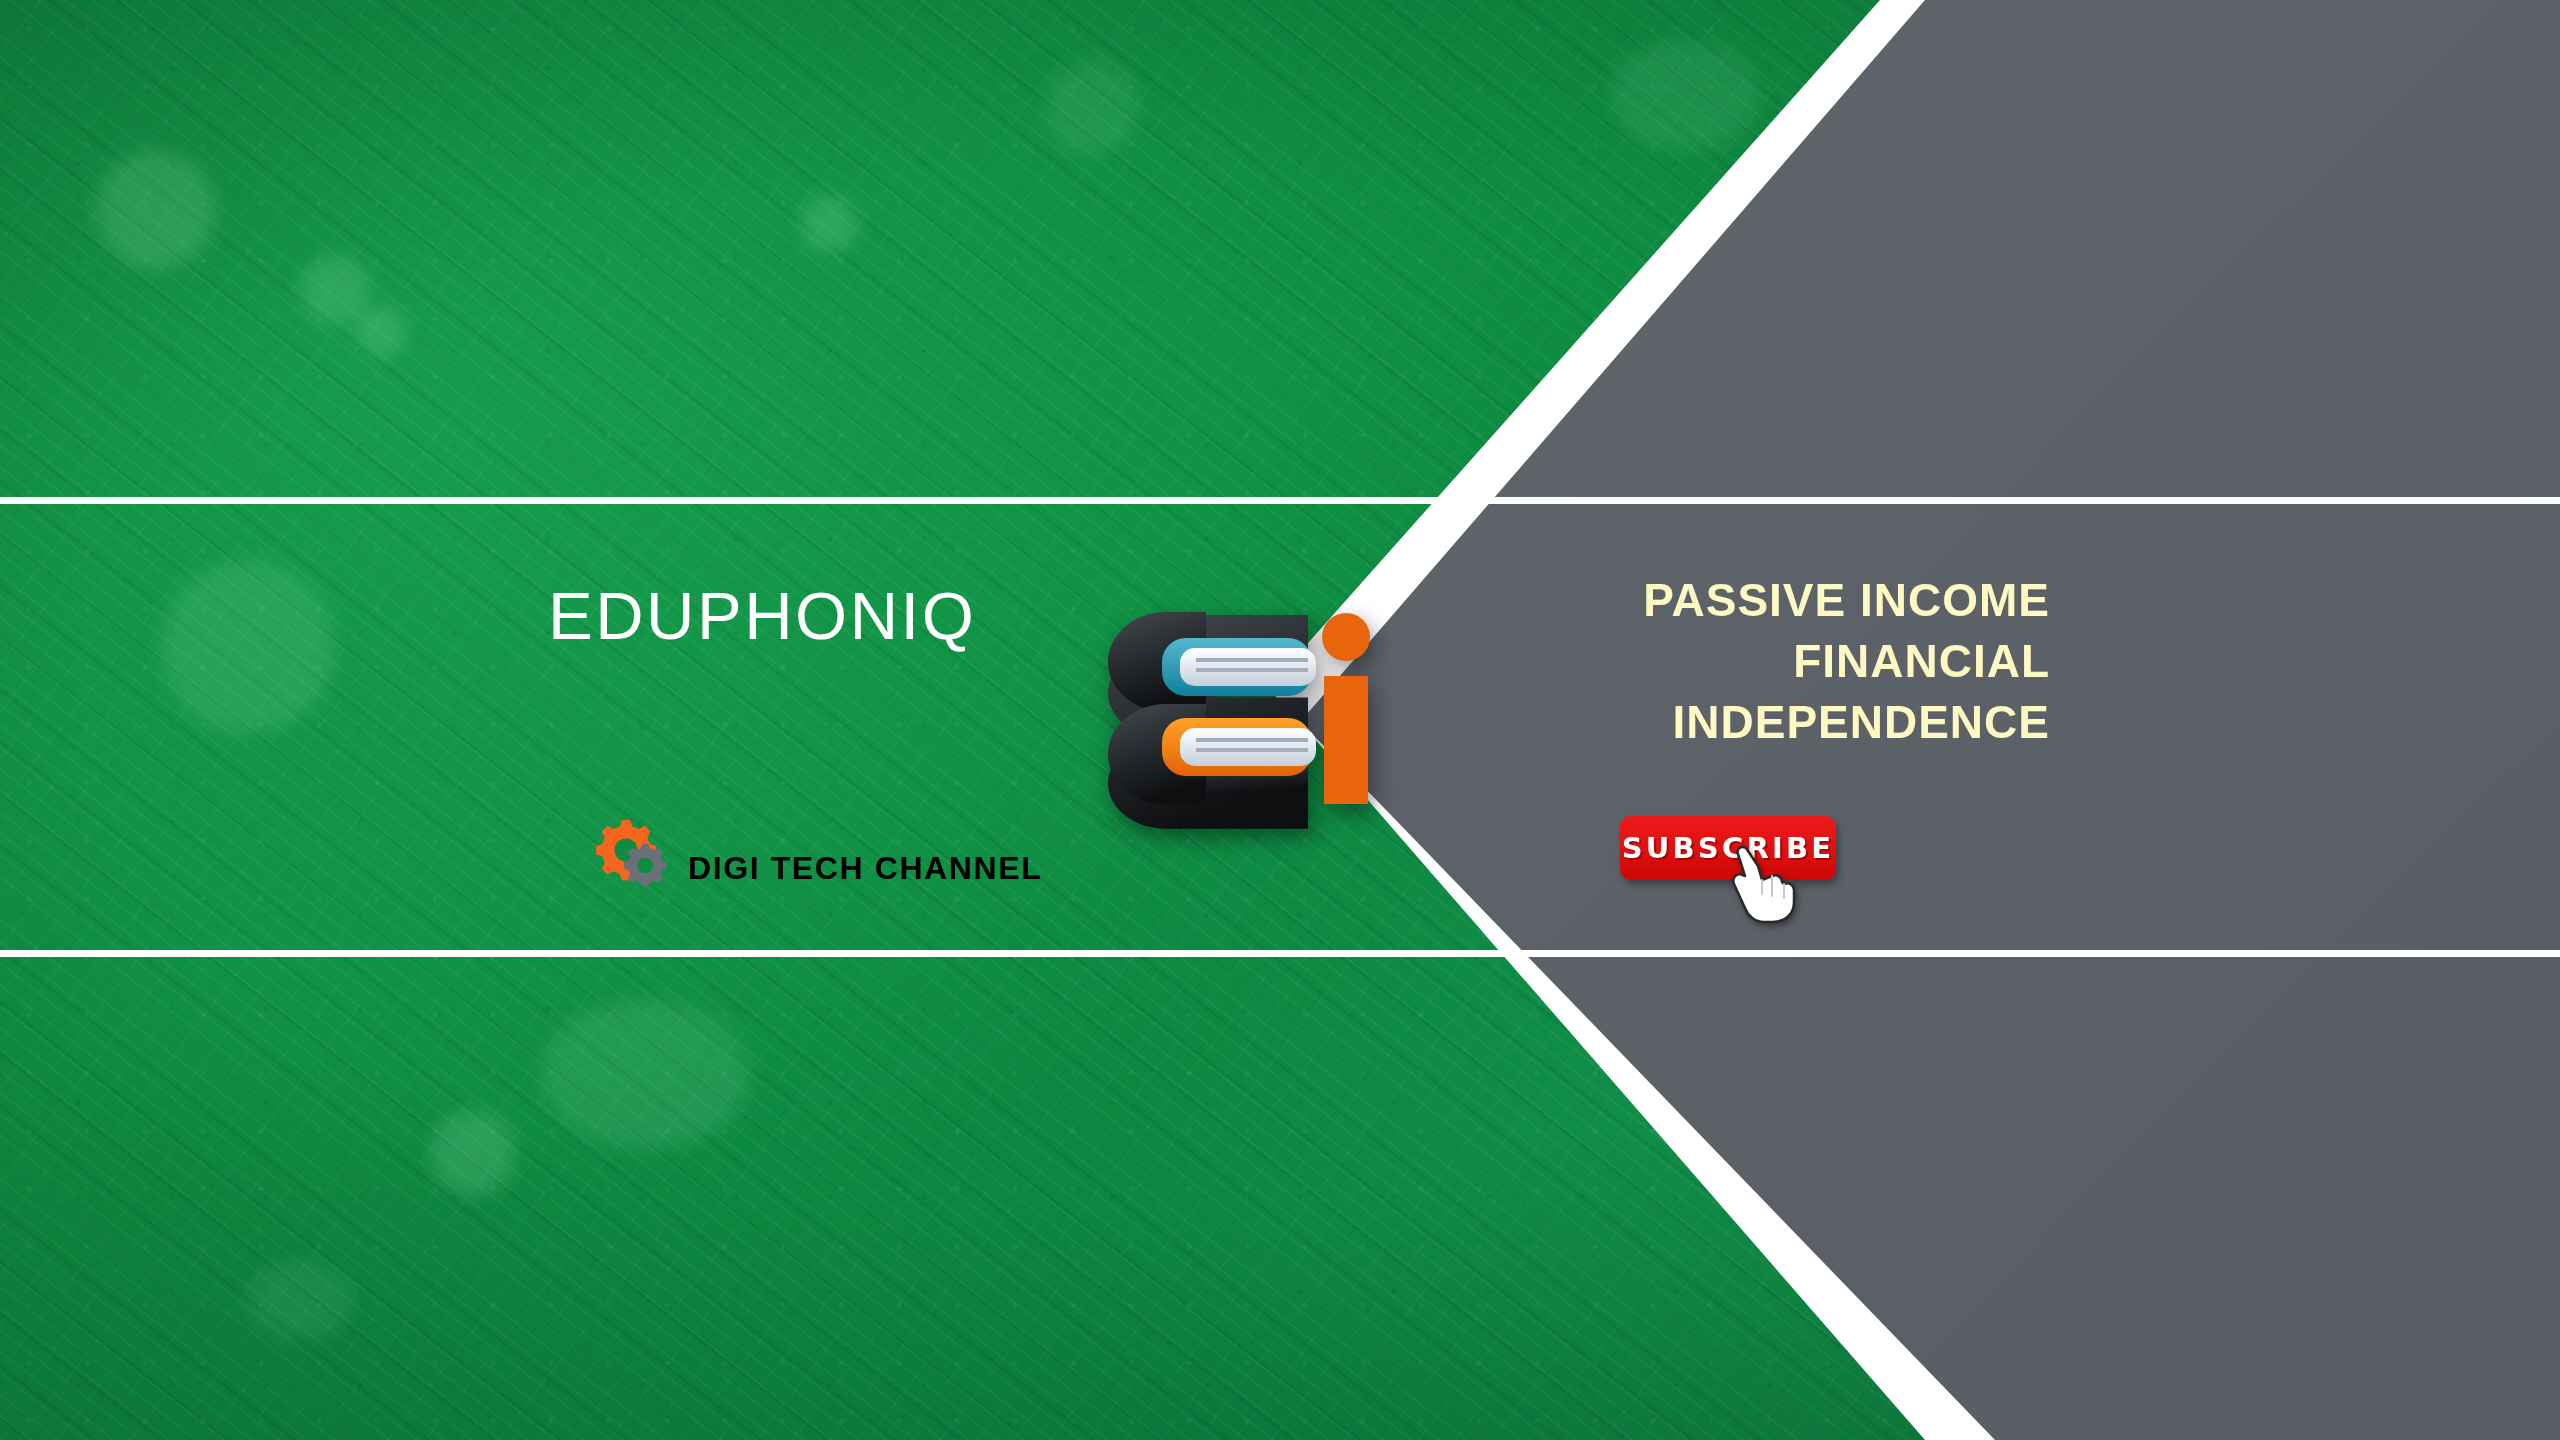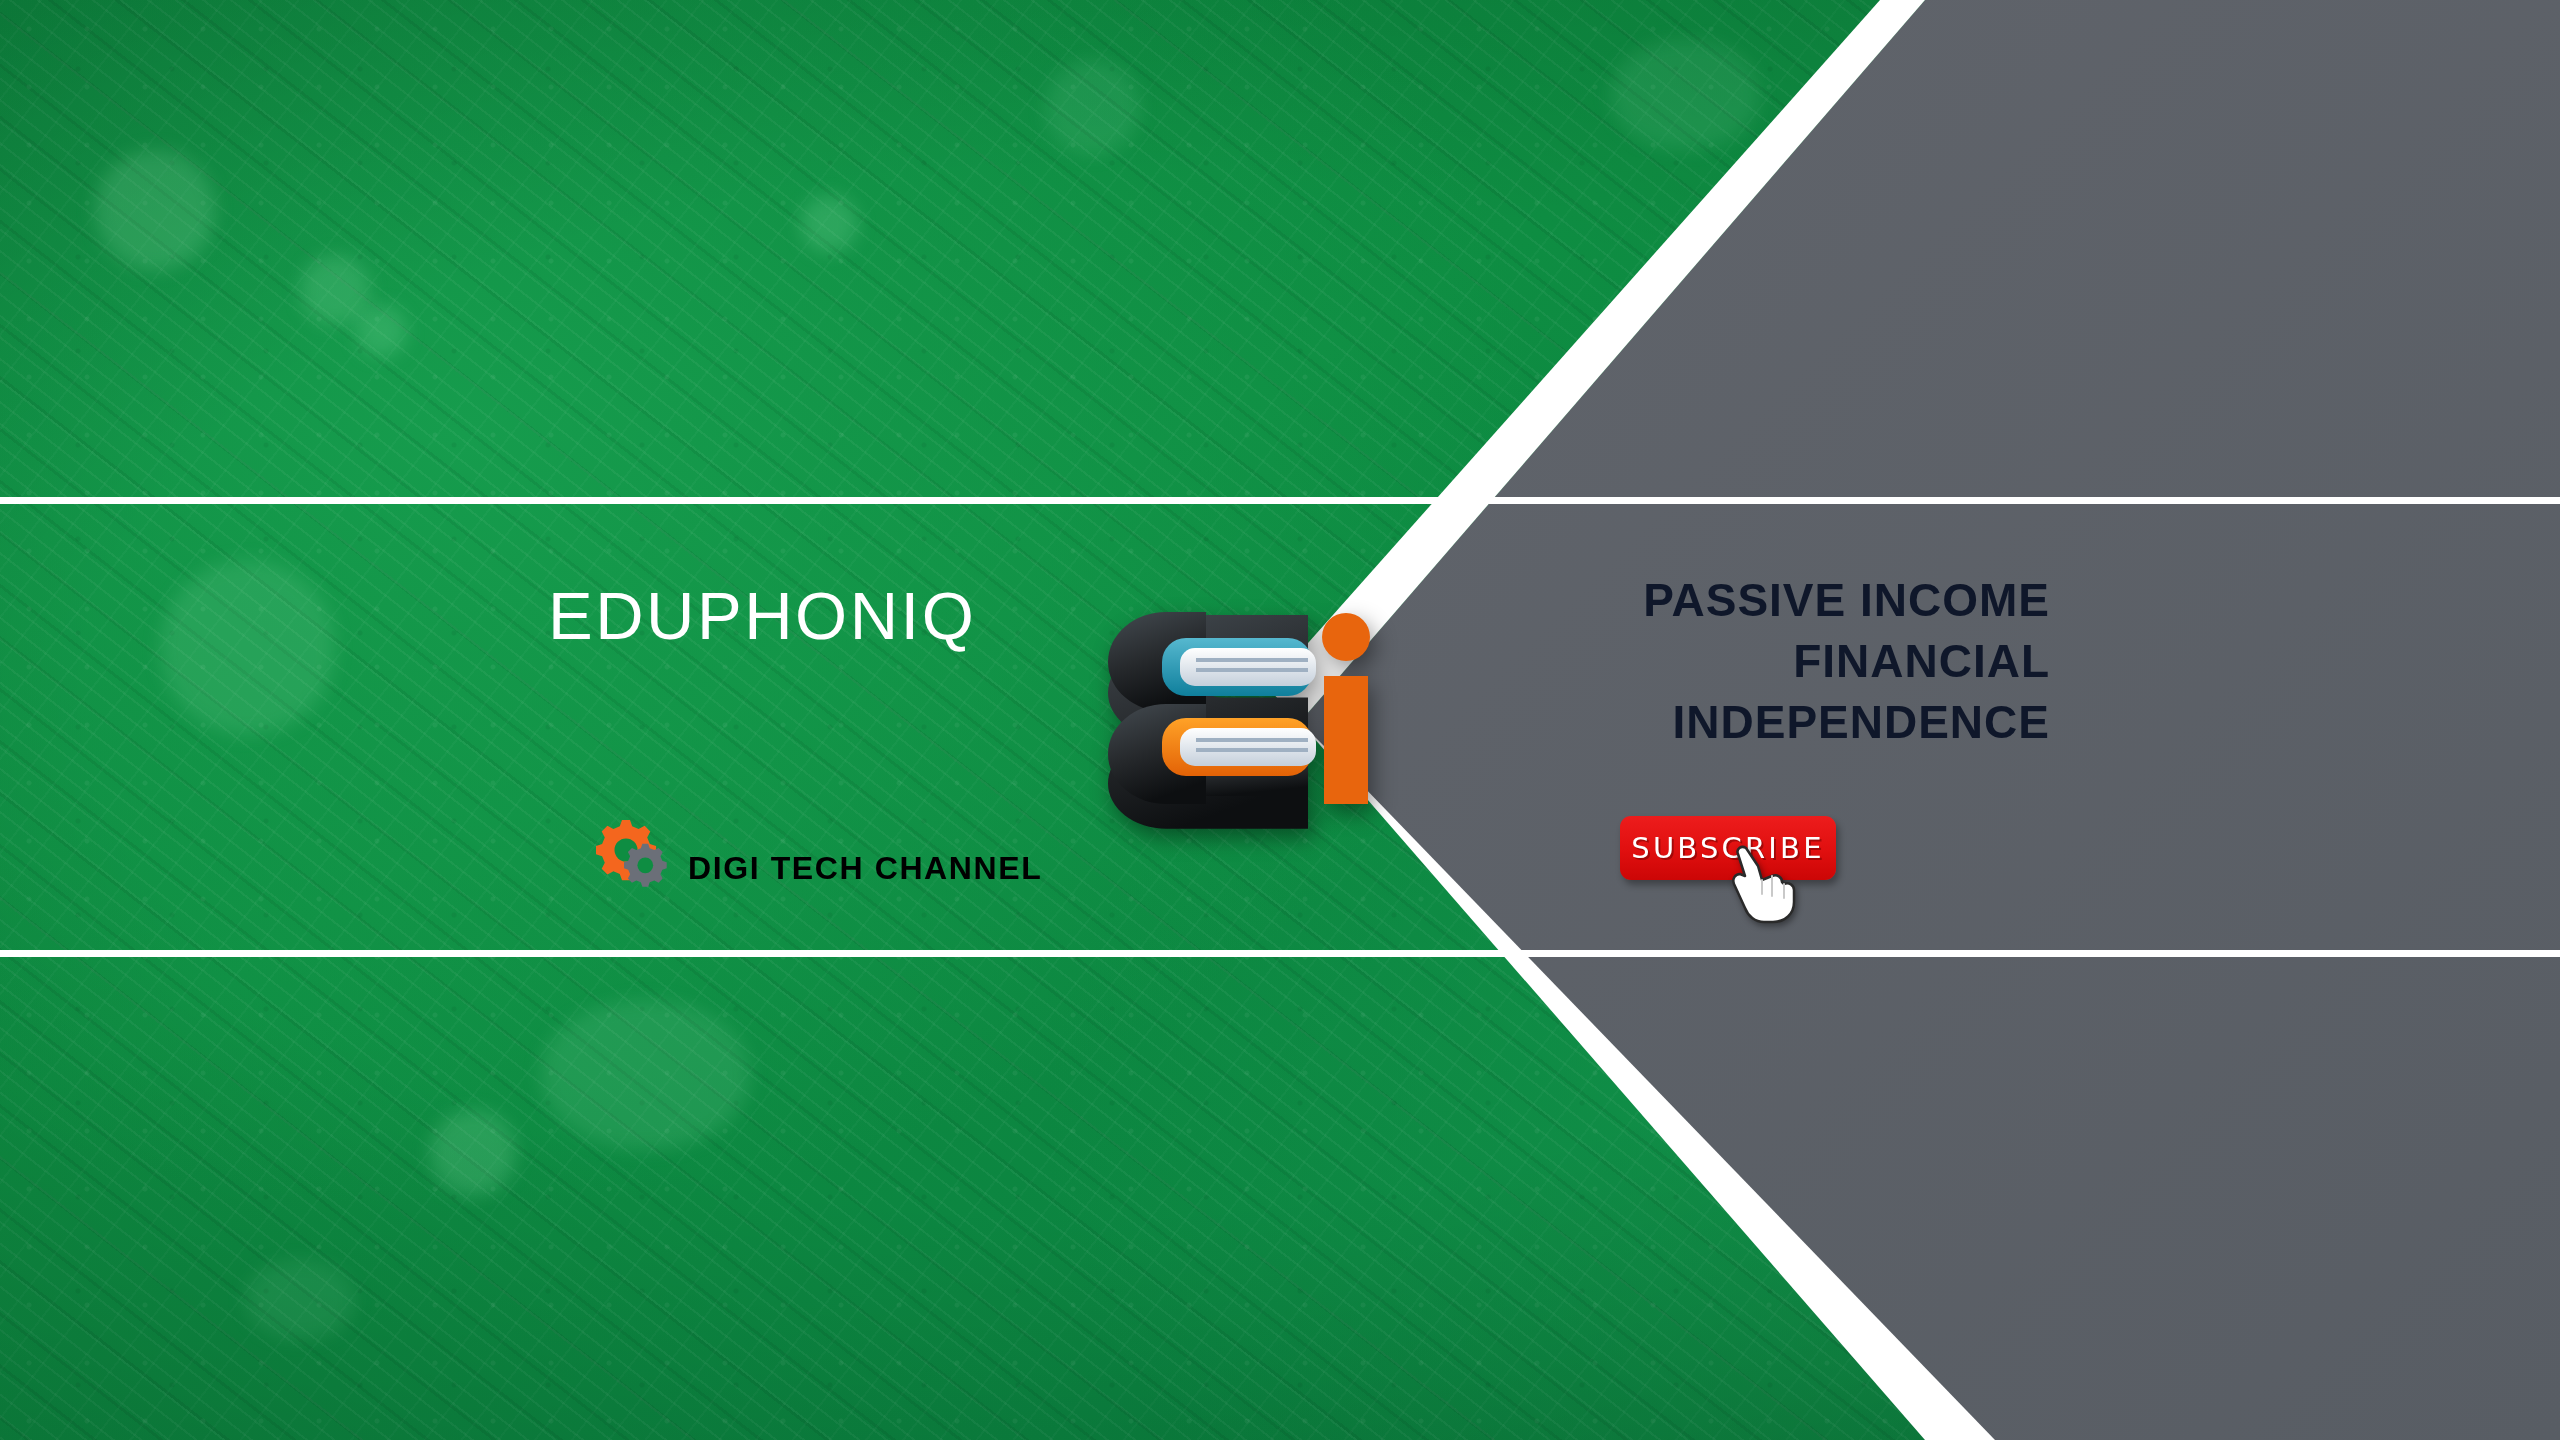--- a/index.html
+++ b/index.html
@@ -87,41 +87,41 @@
   .logo-mark{
     position:absolute; left:1108px; top:604px;
     width:280px; height:230px;
     filter:drop-shadow(5px 9px 11px rgba(0,0,0,.42));
   }
 
   
   .promo{
     position:absolute; left:1290px; top:570px;
     width:760px; text-align:right;
-    color:#0f172a;
+    color:#fef9c3;
   }
   .promo-line{
     font-size:46px; font-weight:600; letter-spacing:1px; line-height:1.33;
     white-space:nowrap;
   }
 
   
   .subscribe-wrap{
     position:absolute; left:1620px; top:816px; width:260px; height:110px;
   }
   .subscribe-btn{
     position:absolute; left:0; top:0;
     width:216px; height:64px;
     background:linear-gradient(180deg,#ed1c1c 0%,#e00f0f 55%,#cc0606 100%);
     border-radius:11px;
     box-shadow:3px 5px 7px rgba(0,0,0,.33);
     display:flex; align-items:center; justify-content:center;
   }
   .subscribe-label{
-    font-size:29px; font-weight:400; letter-spacing:3.2px;
+    font-size:29px; font-weight:700; letter-spacing:3.2px;
     color:#ffffff; text-shadow:2px 2px 0 rgba(90,0,0,.45);
     font-family:"DejaVu Sans","Liberation Sans",sans-serif;
   }
   .cursor-hand{
     position:absolute; left:108px; top:28px; width:74px; height:82px;
     filter:drop-shadow(2px 3px 3px rgba(0,0,0,.4));
   }
 </style>
 </head>
 <body>

